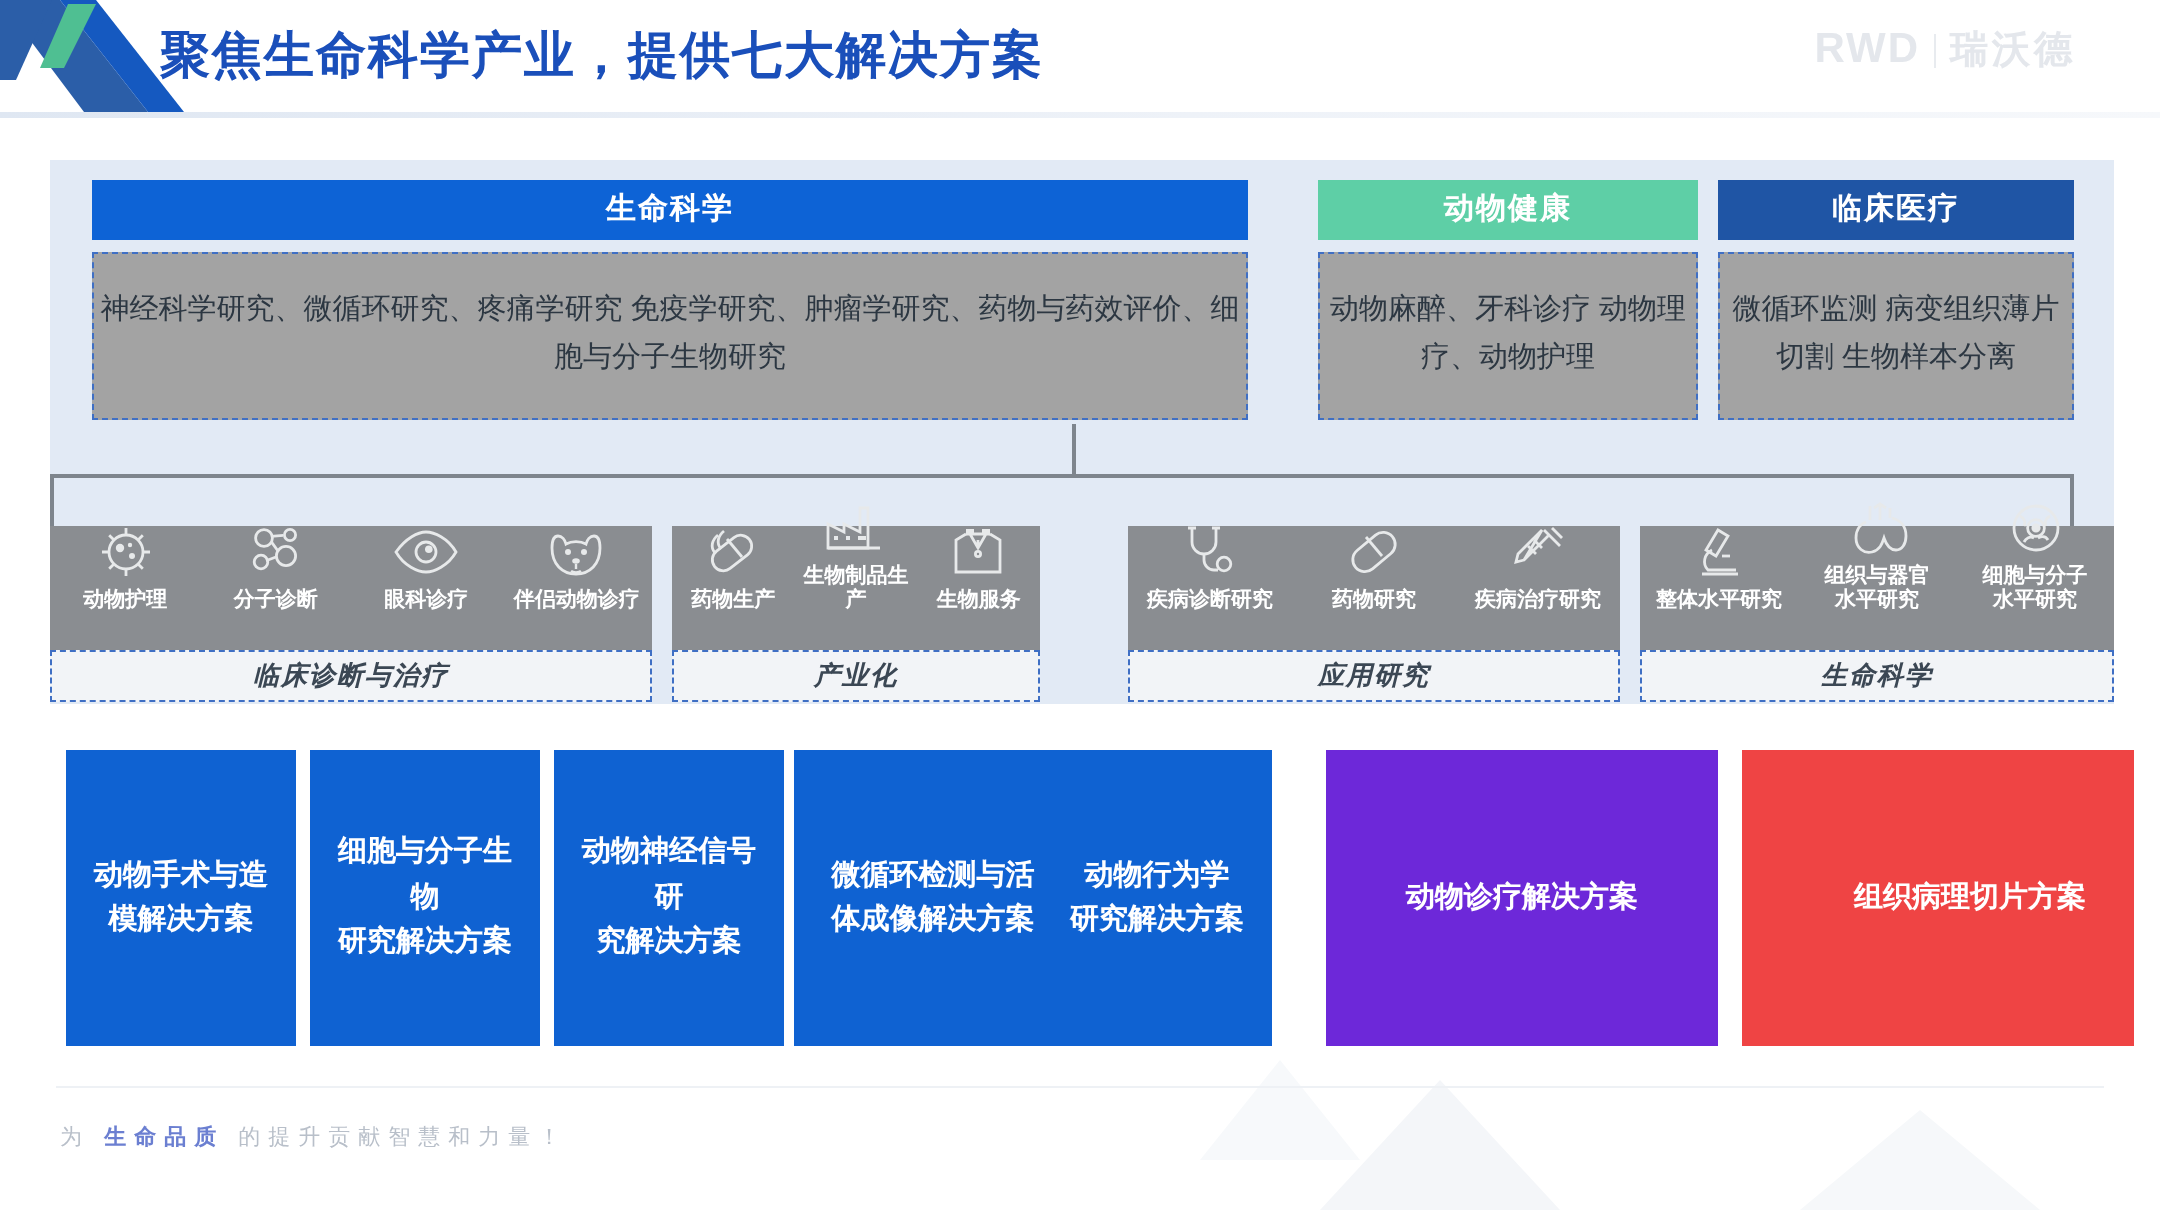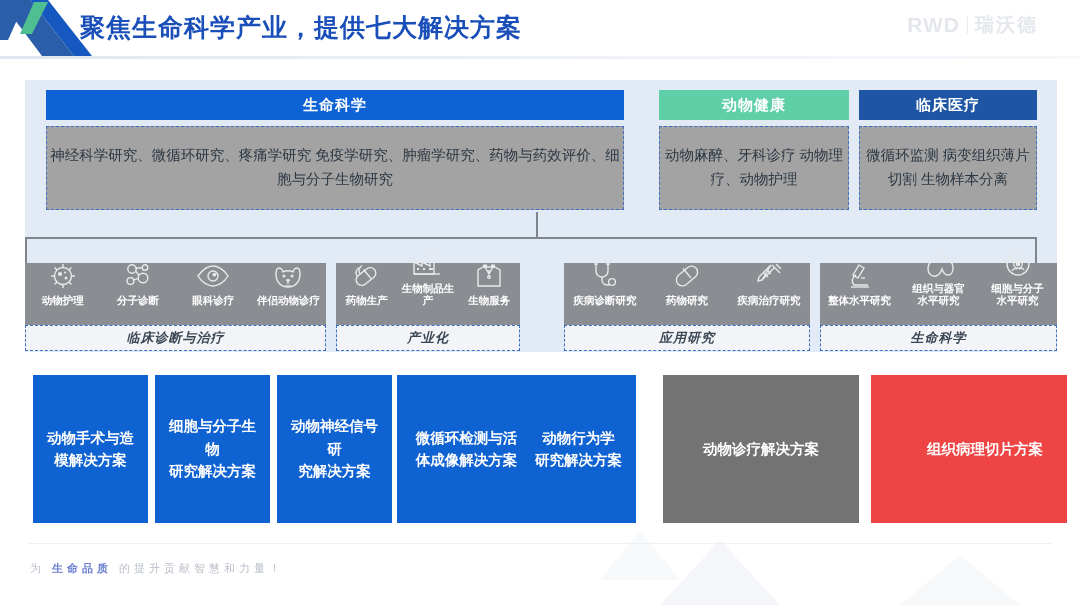--- a/index.html
+++ b/index.html
@@ -102,21 +102,21 @@
 
   
   #cards { position: absolute; left: 33px; top: 375px; width: 1014px; height: 148px; }
   .card {
     position: absolute; top: 0; height: 148px;
     display: flex; align-items: center; justify-content: center;
     color: #ffffff; font-size: 14.5px; font-weight: bold; line-height: 1.55;
     text-align: center; padding: 0 8px; white-space: pre-line;
   }
   .card.blue  { background: #0f62d2; }
-  .card.green { background: #737373; }
+  .card.green { background: #6d28d9; }
   .card.navy  { background: #ef4444; padding-left: 40px; }
 
   
   #footer { position: absolute; left: 0; top: 535px; width: 1080px; height: 70px; }
   #footer-sep {
     position: absolute; left: 28px; top: 8px; width: 1024px; height: 1px;
     background: #eef1f5;
   }
   #slogan {
     position: absolute; left: 30px; top: 26px;

